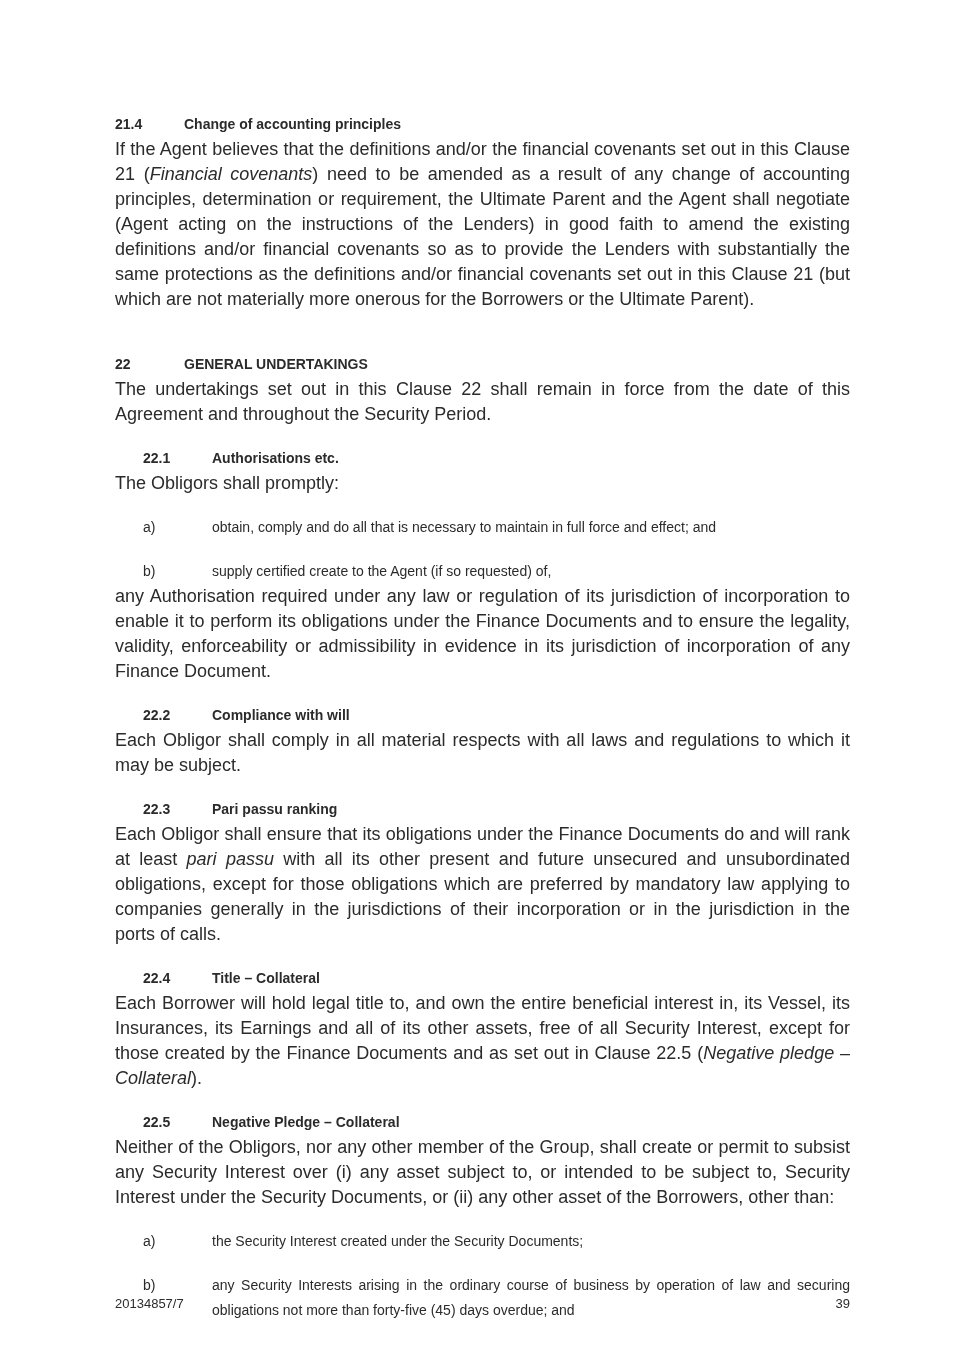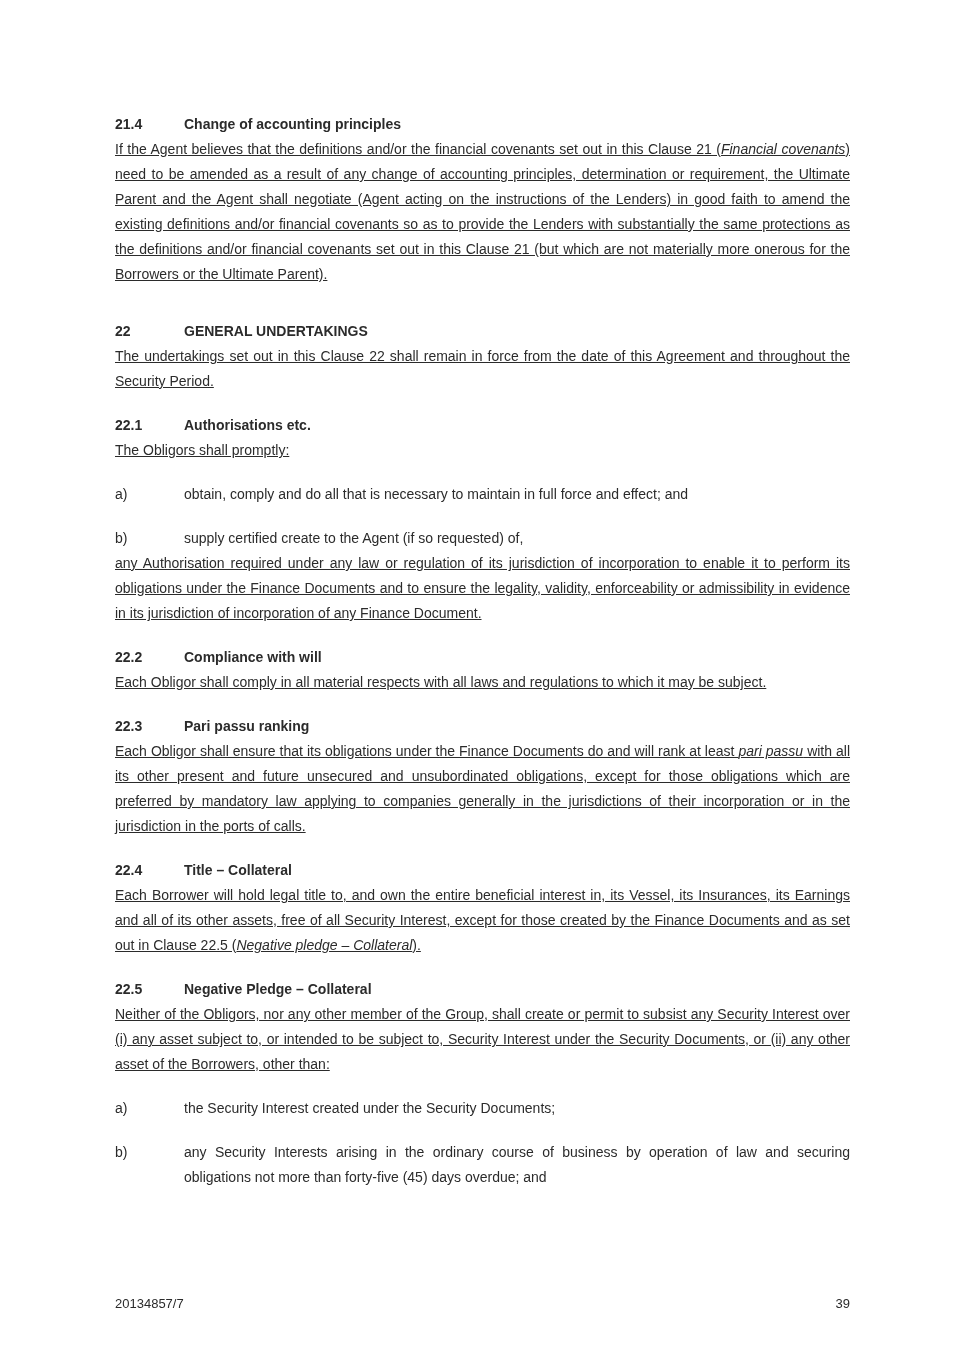--- a/index.html
+++ b/index.html
@@ -19,36 +19,35 @@
     display: flex;
     font-size: 14px;
     font-weight: 700;
     line-height: 25px;
     text-align: left;
   }
   .clause-number { width: 69px; flex-shrink: 0; }
   .clause-title { flex: 1; }
   p.para {
     margin: 0;
-    font-size: 14px;
+    font-size: 18px;
     line-height: 25px;
     text-align: justify;
-    text-decoration: underline;
   }
   .list-item {
     display: flex;
     font-size: 14px;
     line-height: 25px;
   }
   .list-marker { width: 69px; flex-shrink: 0; }
   .list-text { flex: 1; text-align: justify; }
   em { font-style: italic; }
   .mt5  { margin-top: 5px; }
-  .mt19 { margin-top: 19px; }
-  .mt28 { margin-top: 32px; }
+  .mt19 { margin-top: 19px; margin-left: 28px; }
+  .mt28 { margin-top: 40px; }
   .footer {
     position: absolute;
     left: 115px;
     right: 115px;
     top: 1296px;
     display: flex;
     justify-content: space-between;
     font-size: 13px;
     line-height: 16px;
     color: #2b2b2b;

